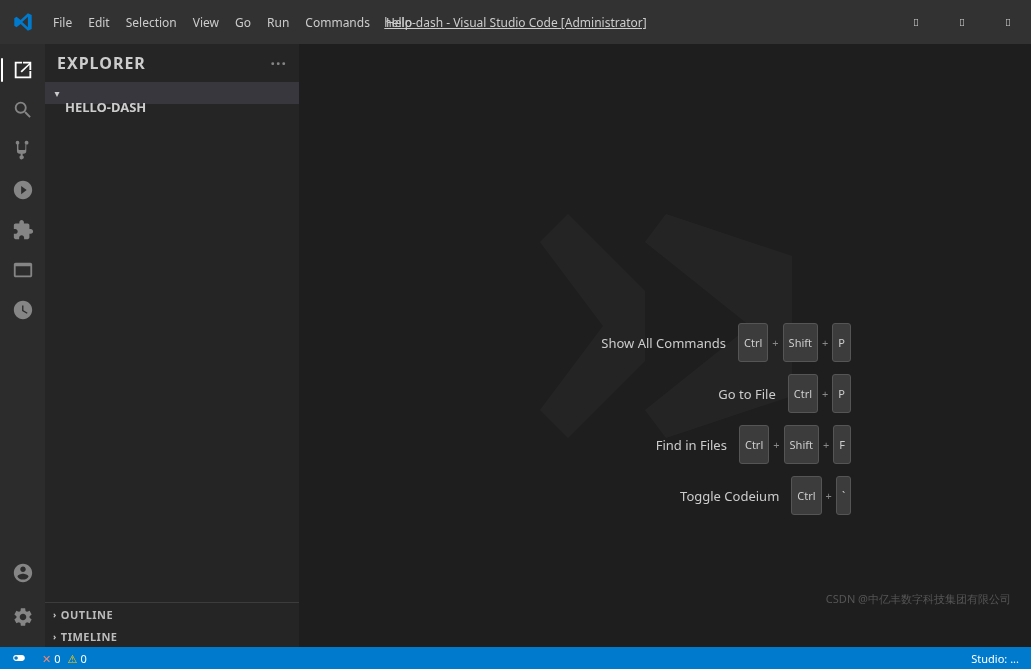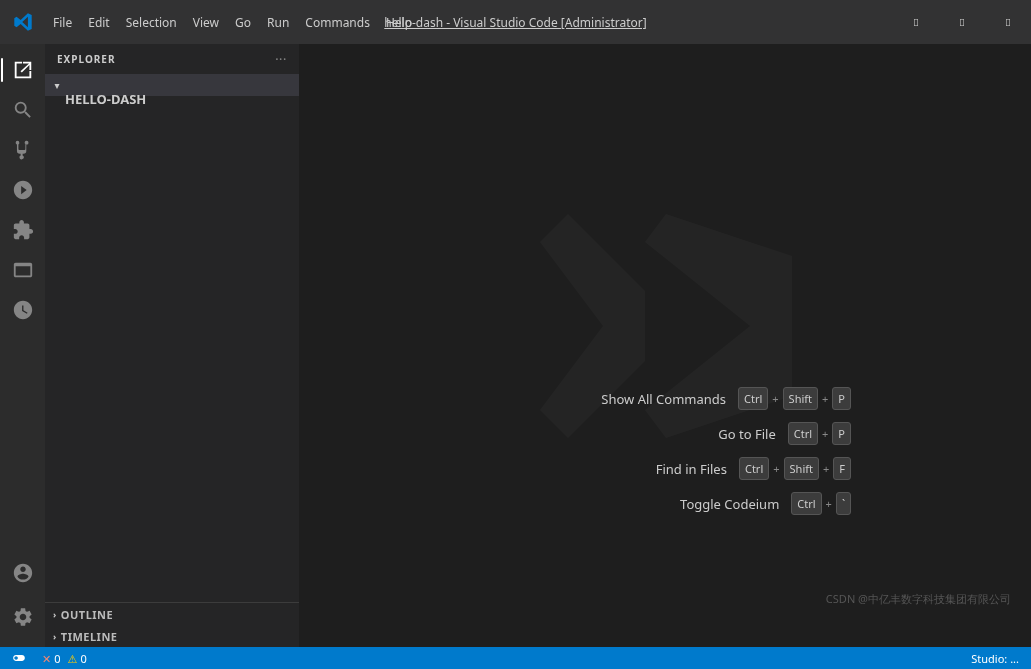--- a/index.html
+++ b/index.html
@@ -128,21 +128,21 @@
       display: flex;
       flex-direction: column;
       flex-shrink: 0;
       border-right: 1px solid #1e1e1e;
     }
     .sidebar-header {
       display: flex;
       align-items: center;
       justify-content: space-between;
       padding: 8px 12px;
-      font-size: 10px;
+      font-size: 16px;
       font-weight: 700;
       letter-spacing: 1px;
       color: #bbbbbbb;
       text-transform: uppercase;
     }
     .sidebar-header-actions {
       display: flex;
       gap: 4px;
       color: #858585;
       cursor: pointer;
@@ -236,21 +236,21 @@
     }
     .shortcut-keys {
       display: flex;
       align-items: center;
       gap: 4px;
     }
     .key-badge {
       background: #3c3c3c;
       border: 1px solid #555;
       border-radius: 3px;
-      padding: 3px 5px;
+      padding: 11px 5px;
       font-size: 11px;
       color: #cccccc;
     }
     .key-plus {
       font-size: 11px;
       color: #888;
     }
 
     
     .status-bar {

